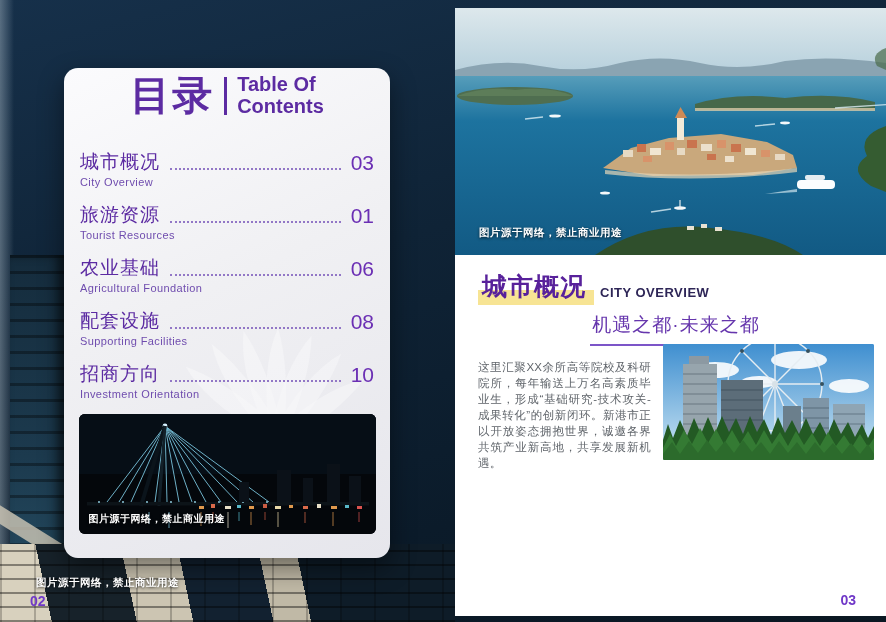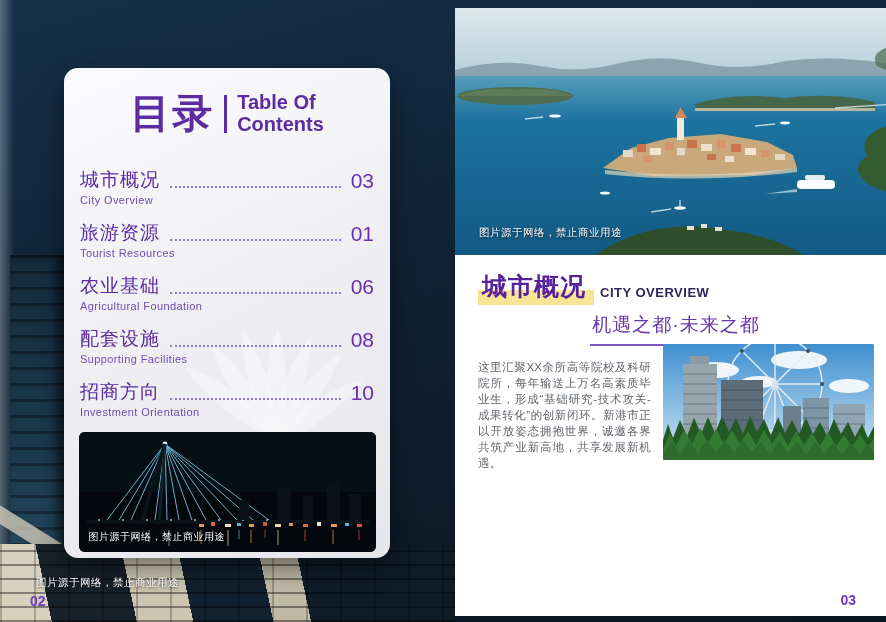--- a/index.html
+++ b/index.html
@@ -17,32 +17,32 @@
   .bg-tower:after{content:"";position:absolute;inset:0;
     background:repeating-linear-gradient(180deg,rgba(0,0,0,.35) 0 3px,transparent 3px 16px);}
   .bg-bottom-building{position:absolute;left:0;bottom:0;width:100%;height:78px;
     background:linear-gradient(78deg,#d8d1be 0 11%,#17222a 11% 29%,#ccc5b2 29% 41%,#122130 41% 58%,#c0b9a6 58% 66%,#0e1c28 66% 100%);}
   .bg-bottom-building:after{content:"";position:absolute;inset:0;
     background:repeating-linear-gradient(0deg,rgba(0,0,0,.4) 0 2px,transparent 2px 14px),
                repeating-linear-gradient(90deg,rgba(0,0,0,.22) 0 2px,transparent 2px 34px);}
   .bg-beam{position:absolute;left:-30px;bottom:40px;width:250px;height:16px;
     background:rgba(207,200,182,.8);transform:rotate(32deg);}
   .bg-caption{position:absolute;left:36px;top:576px;z-index:3;}
-  .photo-caption{color:#fff;font-size:10.5px;font-weight:normal;letter-spacing:.5px;
+  .photo-caption{color:#fff;font-size:10.5px;font-weight:bold;letter-spacing:.5px;
     text-shadow:0 1px 3px rgba(0,0,0,.75);}
   .page-num{position:absolute;font-size:14px;color:#7038c8;font-weight:bold;z-index:4;}
   .page-num.left{left:30px;top:593px;}
   .page-num.right{right:30px;bottom:8px;}
 
   
   .toc-card{position:absolute;left:64px;top:68px;width:326px;height:490px;border-radius:14px;
     background:linear-gradient(155deg,#fbfbfd 0%,#f0f0f3 45%,#e6e6ec 100%);
     box-shadow:0 10px 26px rgba(0,0,0,.45);z-index:2;overflow:hidden;}
   .toc-watermark{position:absolute;right:-10px;top:120px;opacity:.6;pointer-events:none;}
-  .toc-header{position:relative;display:flex;justify-content:center;align-items:center;margin-top:18px;}
+  .toc-header{position:relative;display:flex;justify-content:center;align-items:center;}
   .toc-title-cn{font-size:40px;font-weight:bold;color:#5c2ba2;letter-spacing:2px;}
   .toc-title-divider{width:3px;height:38px;background:#5c2ba2;margin:0 10px;}
   .toc-title-en{font-size:20px;font-weight:bold;color:#5c2ba2;line-height:1.08;}
   .toc-list{position:relative;margin:26px 16px 0 16px;}
   .toc-item{margin-bottom:14px;cursor:pointer;}
   .toc-row{display:flex;align-items:flex-end;}
   .toc-cn{font-size:19px;font-weight:500;color:#5c2ba2;letter-spacing:1px;}
   .toc-leader{flex:1;border-bottom:2px dotted #9277c6;margin:0 10px 5px 10px;}
   .toc-num{font-size:21px;font-weight:500;color:#6b2fb4;}
   .toc-en{margin-top:1px;font-size:11px;color:#6f4cae;letter-spacing:.4px;}

